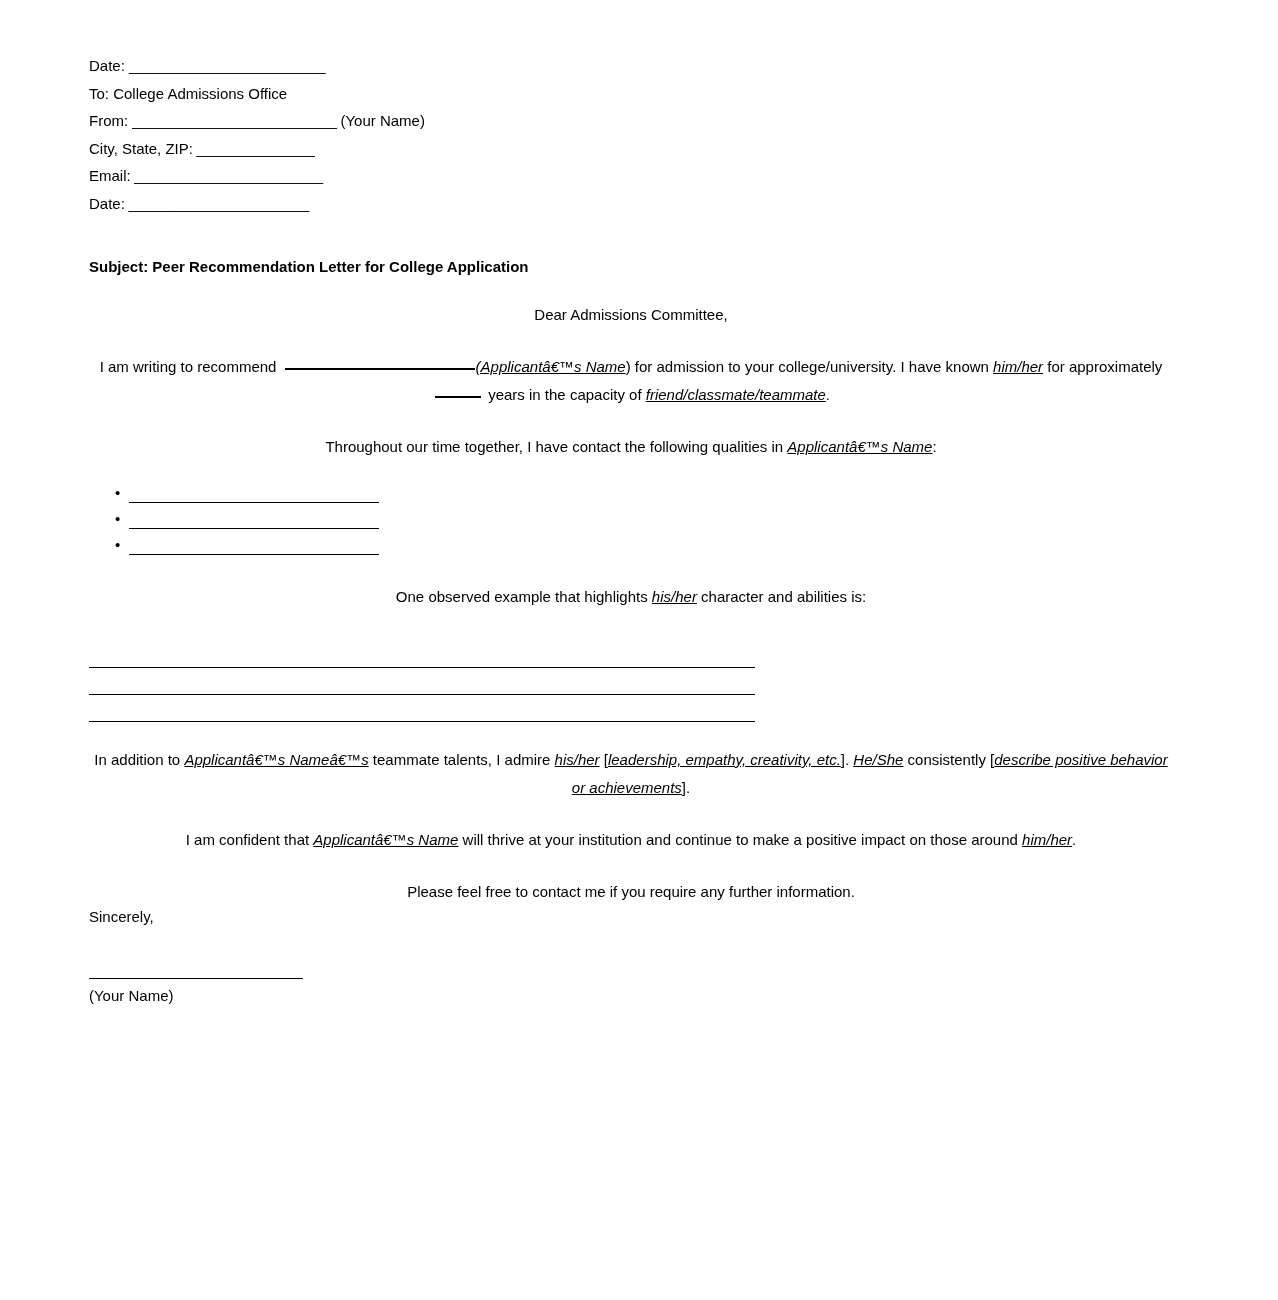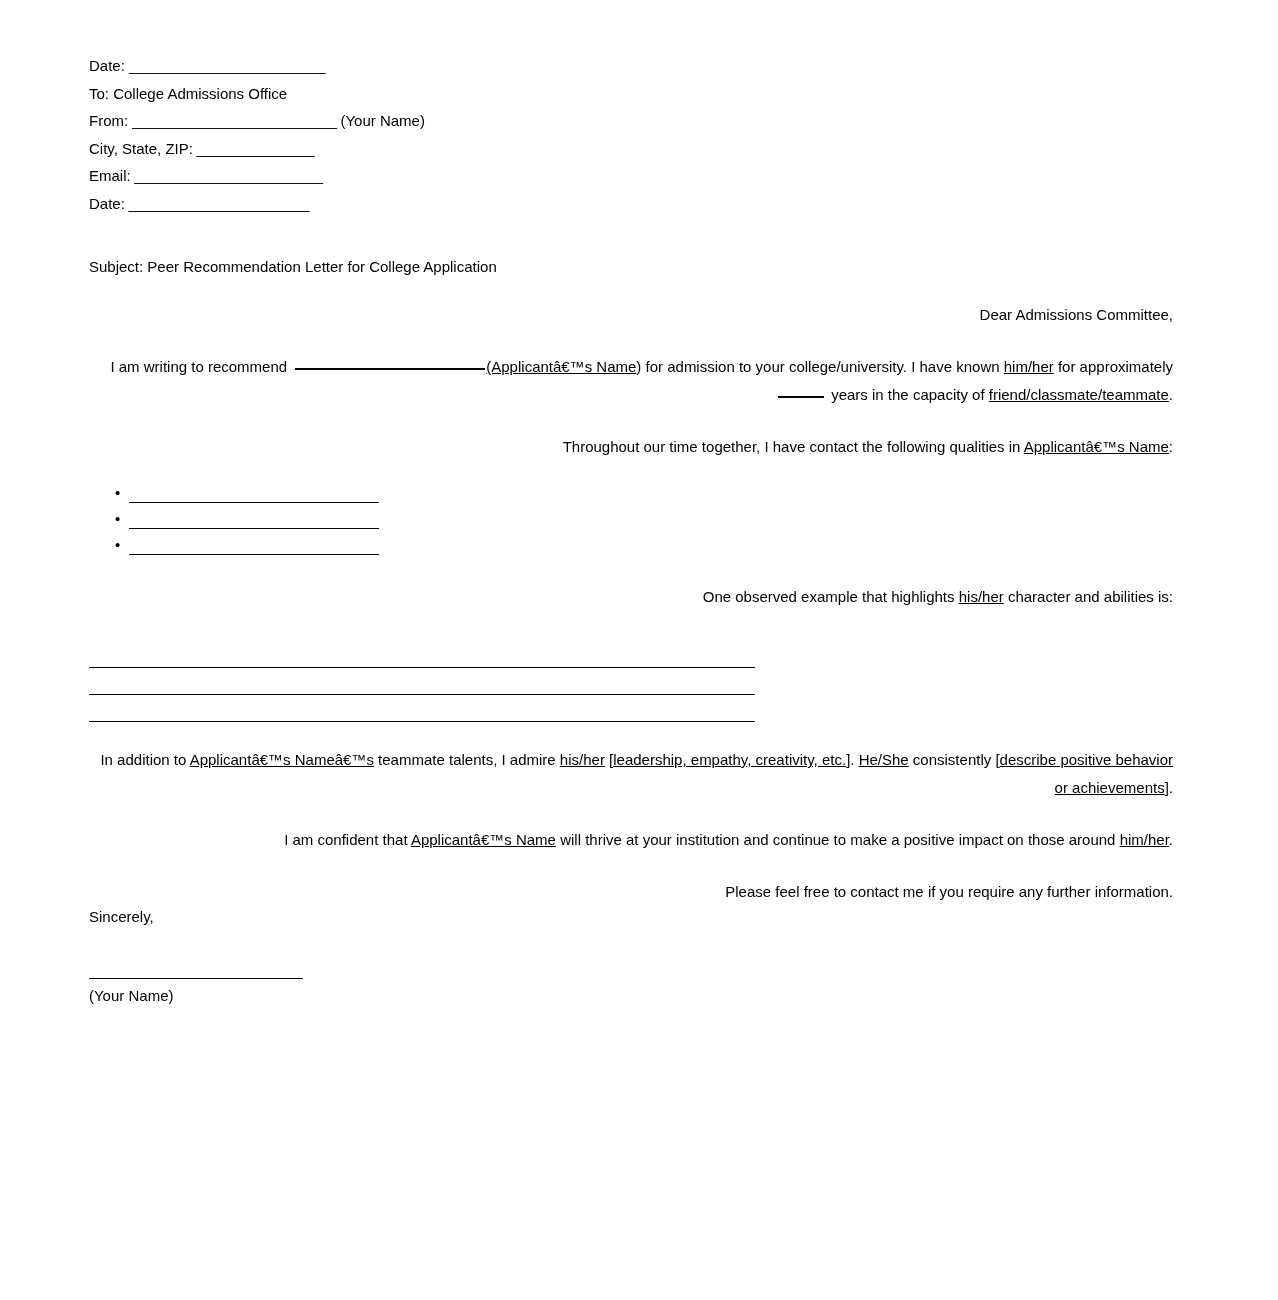--- a/index.html
+++ b/index.html
@@ -28,35 +28,36 @@
   }
   .hdr-line {
     white-space: pre;
   }
   .blank {
     font-family: "Liberation Sans", sans-serif;
     letter-spacing: -0.5px;
   }
   .subject {
     font-size: 15px;
-    font-weight: normal;
+    font-weight: bold;
     margin-top: 40px;
     line-height: 20px;
   }
   .para {
     font-size: 15px;
     line-height: 28px;
     margin-top: 24px;
     max-width: 1084px;
-    text-align: right;
+    text-align: center;
   }
   .para.tight { margin-top: 22px; }
   u, .u {
     text-decoration: underline;
     text-underline-offset: 1px;
+    font-style: italic;
   }
   .blank-inline {
     display: inline-block;
     border-bottom: 2.5px solid #000;
     vertical-align: 2px;
   }
   .blank-recommend {
     width: 190px;
     height: 11px;
     margin: 0 1px 0 4px;

